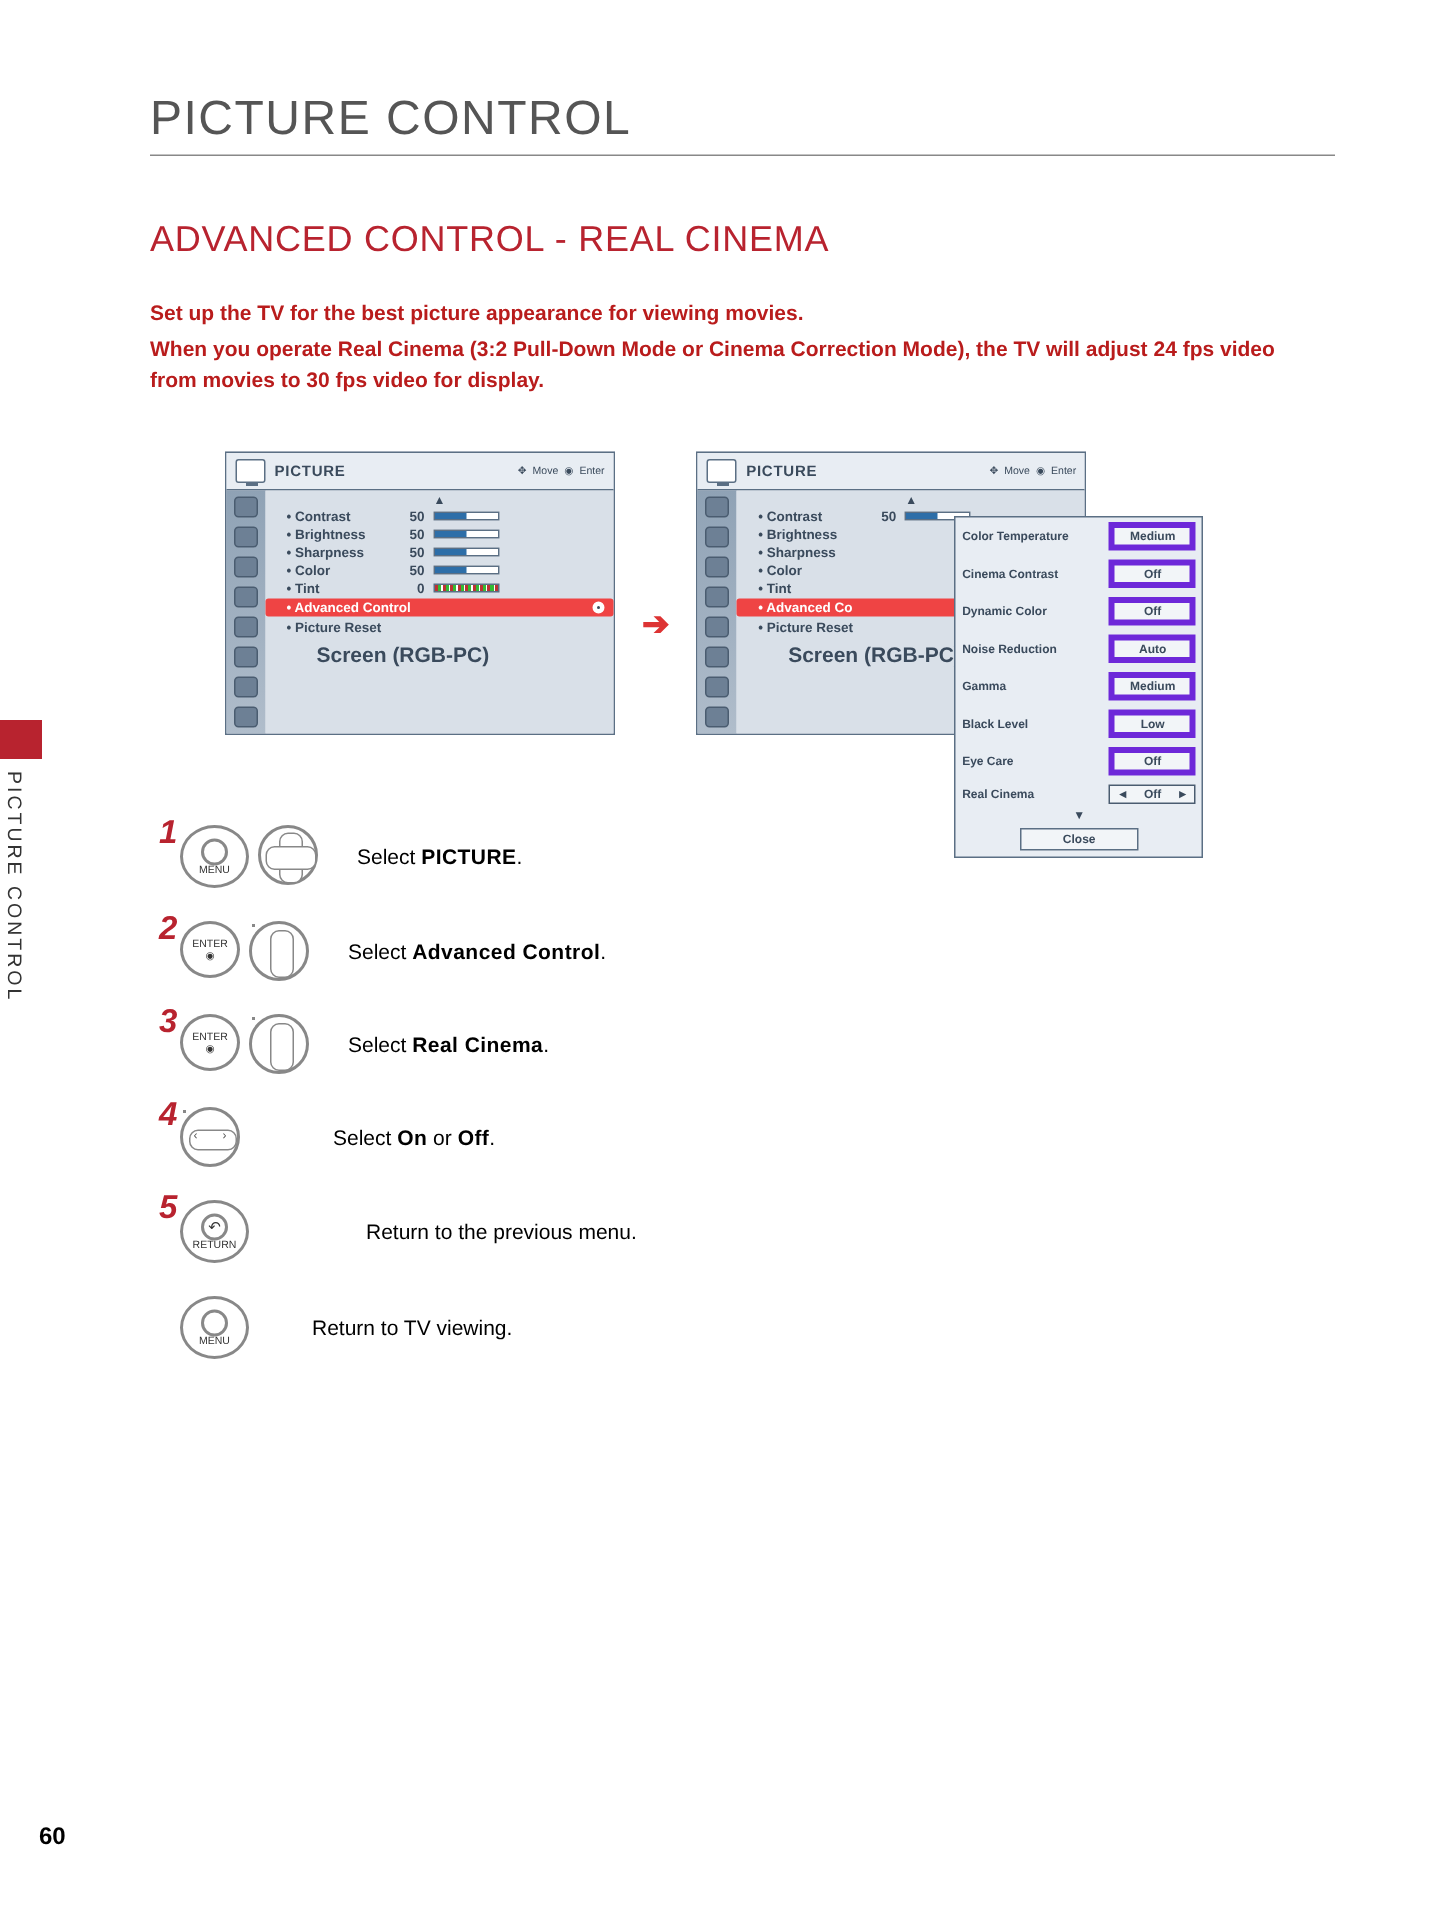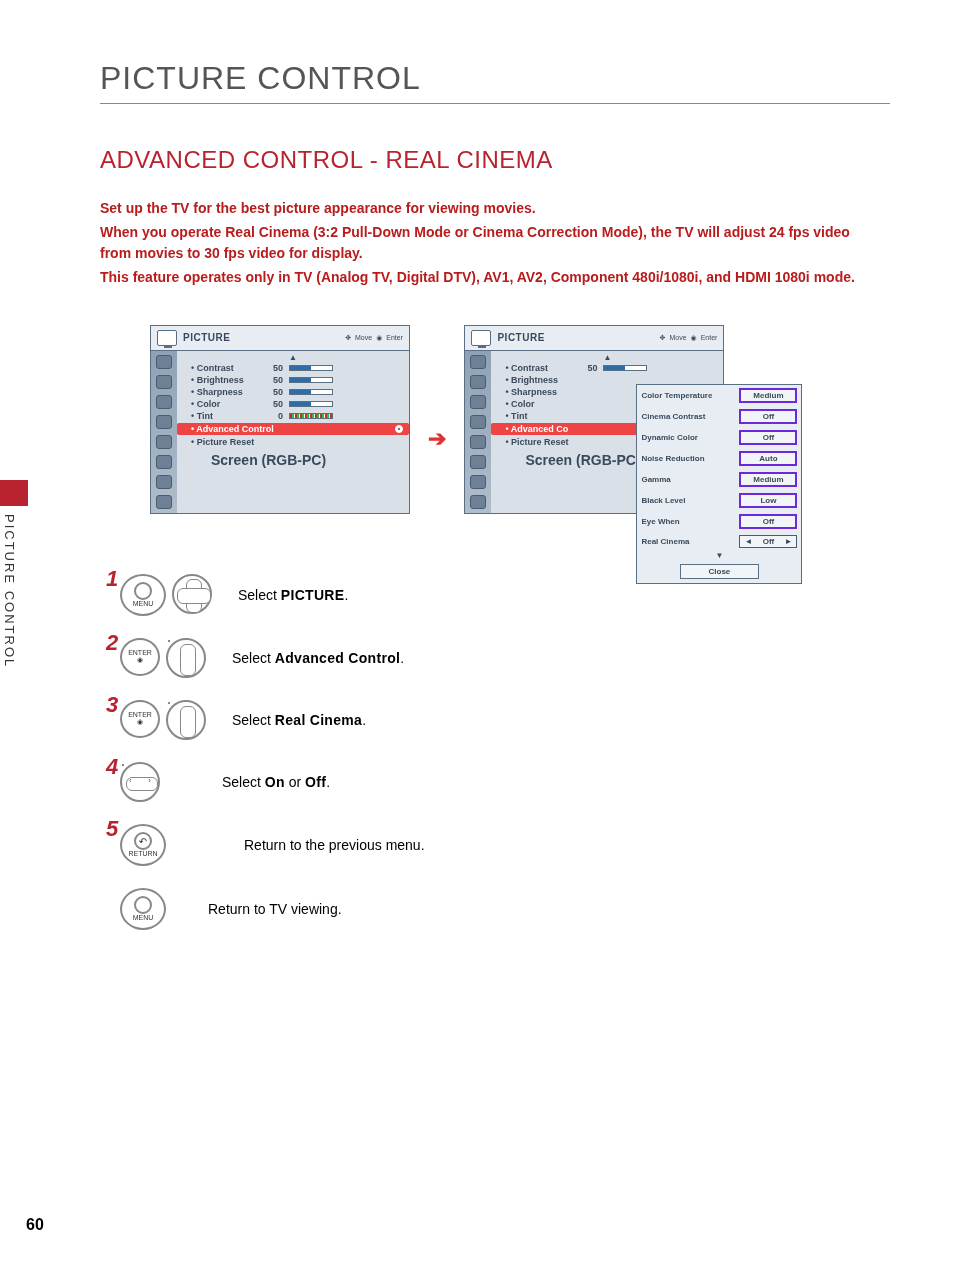--- a/index.html
+++ b/index.html
@@ -28,24 +28,24 @@
   .val-num { width: 18px; text-align:right; }
   .bar { width:44px; height:6px; border:1px solid #5b6f84; background:#fff; position:relative; }
   .bar::before{content:'';position:absolute;left:0;top:0;bottom:0;background:#2d6ea8;}
   .bar.b50::before{width:50%;}
   .bar.tint{ background:repeating-linear-gradient(90deg,#b33 0 2px,#3b3 2px 4px,#fff 4px 5px); }
   .osd-item.sel { background:#ef4444; color:#fff; margin:1px -4px; padding-left:14px; border-radius:2px;}
   .radio-dot { margin-left:auto; margin-right:6px; width:8px;height:8px;border-radius:50%;border:1px solid #fff; background:#fff; position:relative;}
   .radio-dot::after{content:'';position:absolute;inset:2px;border-radius:50%;background:#3a4a5c;}
   .screen-label { padding:4px 0 4px 30px; font-size:14px; }
 
-  .adv-panel { position:absolute; left:172px; top:59px; width:166px; border:1px solid #5b6f84; background:#e8edf3; font-size:8px; font-weight:bold; color:#3a4a5c; }
+  .adv-panel { position:absolute; left:172px; top:43px; width:166px; border:1px solid #5b6f84; background:#e8edf3; font-size:8px; font-weight:bold; color:#3a4a5c; }
   .adv-row { display:flex; align-items:center; justify-content:space-between; padding:3px 4px; }
   .adv-row + .adv-row { border-top: none; }
-  .adv-btn { border:2px solid #6d28d9; background:#f2f5f8; min-width:58px; text-align:center; padding:1px 4px; font-weight:bold; color:#3a4a5c; }
+  .adv-btn { border:4px solid #6d28d9; background:#f2f5f8; min-width:58px; text-align:center; padding:1px 4px; font-weight:bold; color:#3a4a5c; }
   .adv-btn.sel { border:1px solid #4a5c70; display:flex; align-items:center; justify-content:space-between; gap:6px;}
   .close-row { text-align:center; padding:4px; border-top: none; }
   .close-btn { border:1px solid #5b6f84; padding:2px 28px; display:inline-block; background:#f2f5f8; }
   .down-arrow { text-align:center; font-size:8px; }
   .osd-wrap { position:relative; }
   .arrow-big { color:#d33; font-size:22px; font-weight:bold; align-self:center; margin-top:40px; }
 
   .steps { margin: 60px 0 0 6px; }
   .step { display:flex; align-items:center; gap:10px; margin-bottom:22px; position:relative; }
   .num { color:#b8232f; font-size:22px; font-style:italic; font-weight:bold; position:absolute; left:0; top:-8px; }
@@ -78,21 +78,20 @@
 </div>
 
 <div class="page">
   <div class="main-title">PICTURE CONTROL</div>
   <div class="underline"></div>
   <div class="sub-title">ADVANCED CONTROL - REAL CINEMA</div>
 
   <div class="body-text">
     <p>Set up the TV for the best picture appearance for viewing movies.</p>
     <p>When you operate Real Cinema (3:2 Pull-Down Mode or Cinema Correction Mode), the TV will adjust 24 fps video from movies to 30 fps video for display.</p>
-    <p>This feature operates only in TV (Analog TV, Digital DTV), AV1, AV2, Component 480i/1080i, and HDMI 1080i mode.</p>
   </div>
 
   <div class="osd-row">
 
     <div class="osd">
       <div class="osd-header">
         <div class="osd-header-left">
           <div class="tv-icon"></div>
           <div class="osd-title">PICTURE</div>
         </div>
@@ -229,21 +228,21 @@
           </div>
         <div class="adv-row">
             <span>Gamma</span>
             <span class="adv-btn">Medium</span>
           </div>
         <div class="adv-row">
             <span>Black Level</span>
             <span class="adv-btn">Low</span>
           </div>
         <div class="adv-row">
-            <span>Eye When</span>
+            <span>Eye Care</span>
             <span class="adv-btn">Off</span>
           </div>
         <div class="adv-row">
             <span>Real Cinema</span>
             <span class="adv-btn sel">
               <span>◄</span>
               <span>Off</span>
               <span>►</span>
             </span>
           </div>

